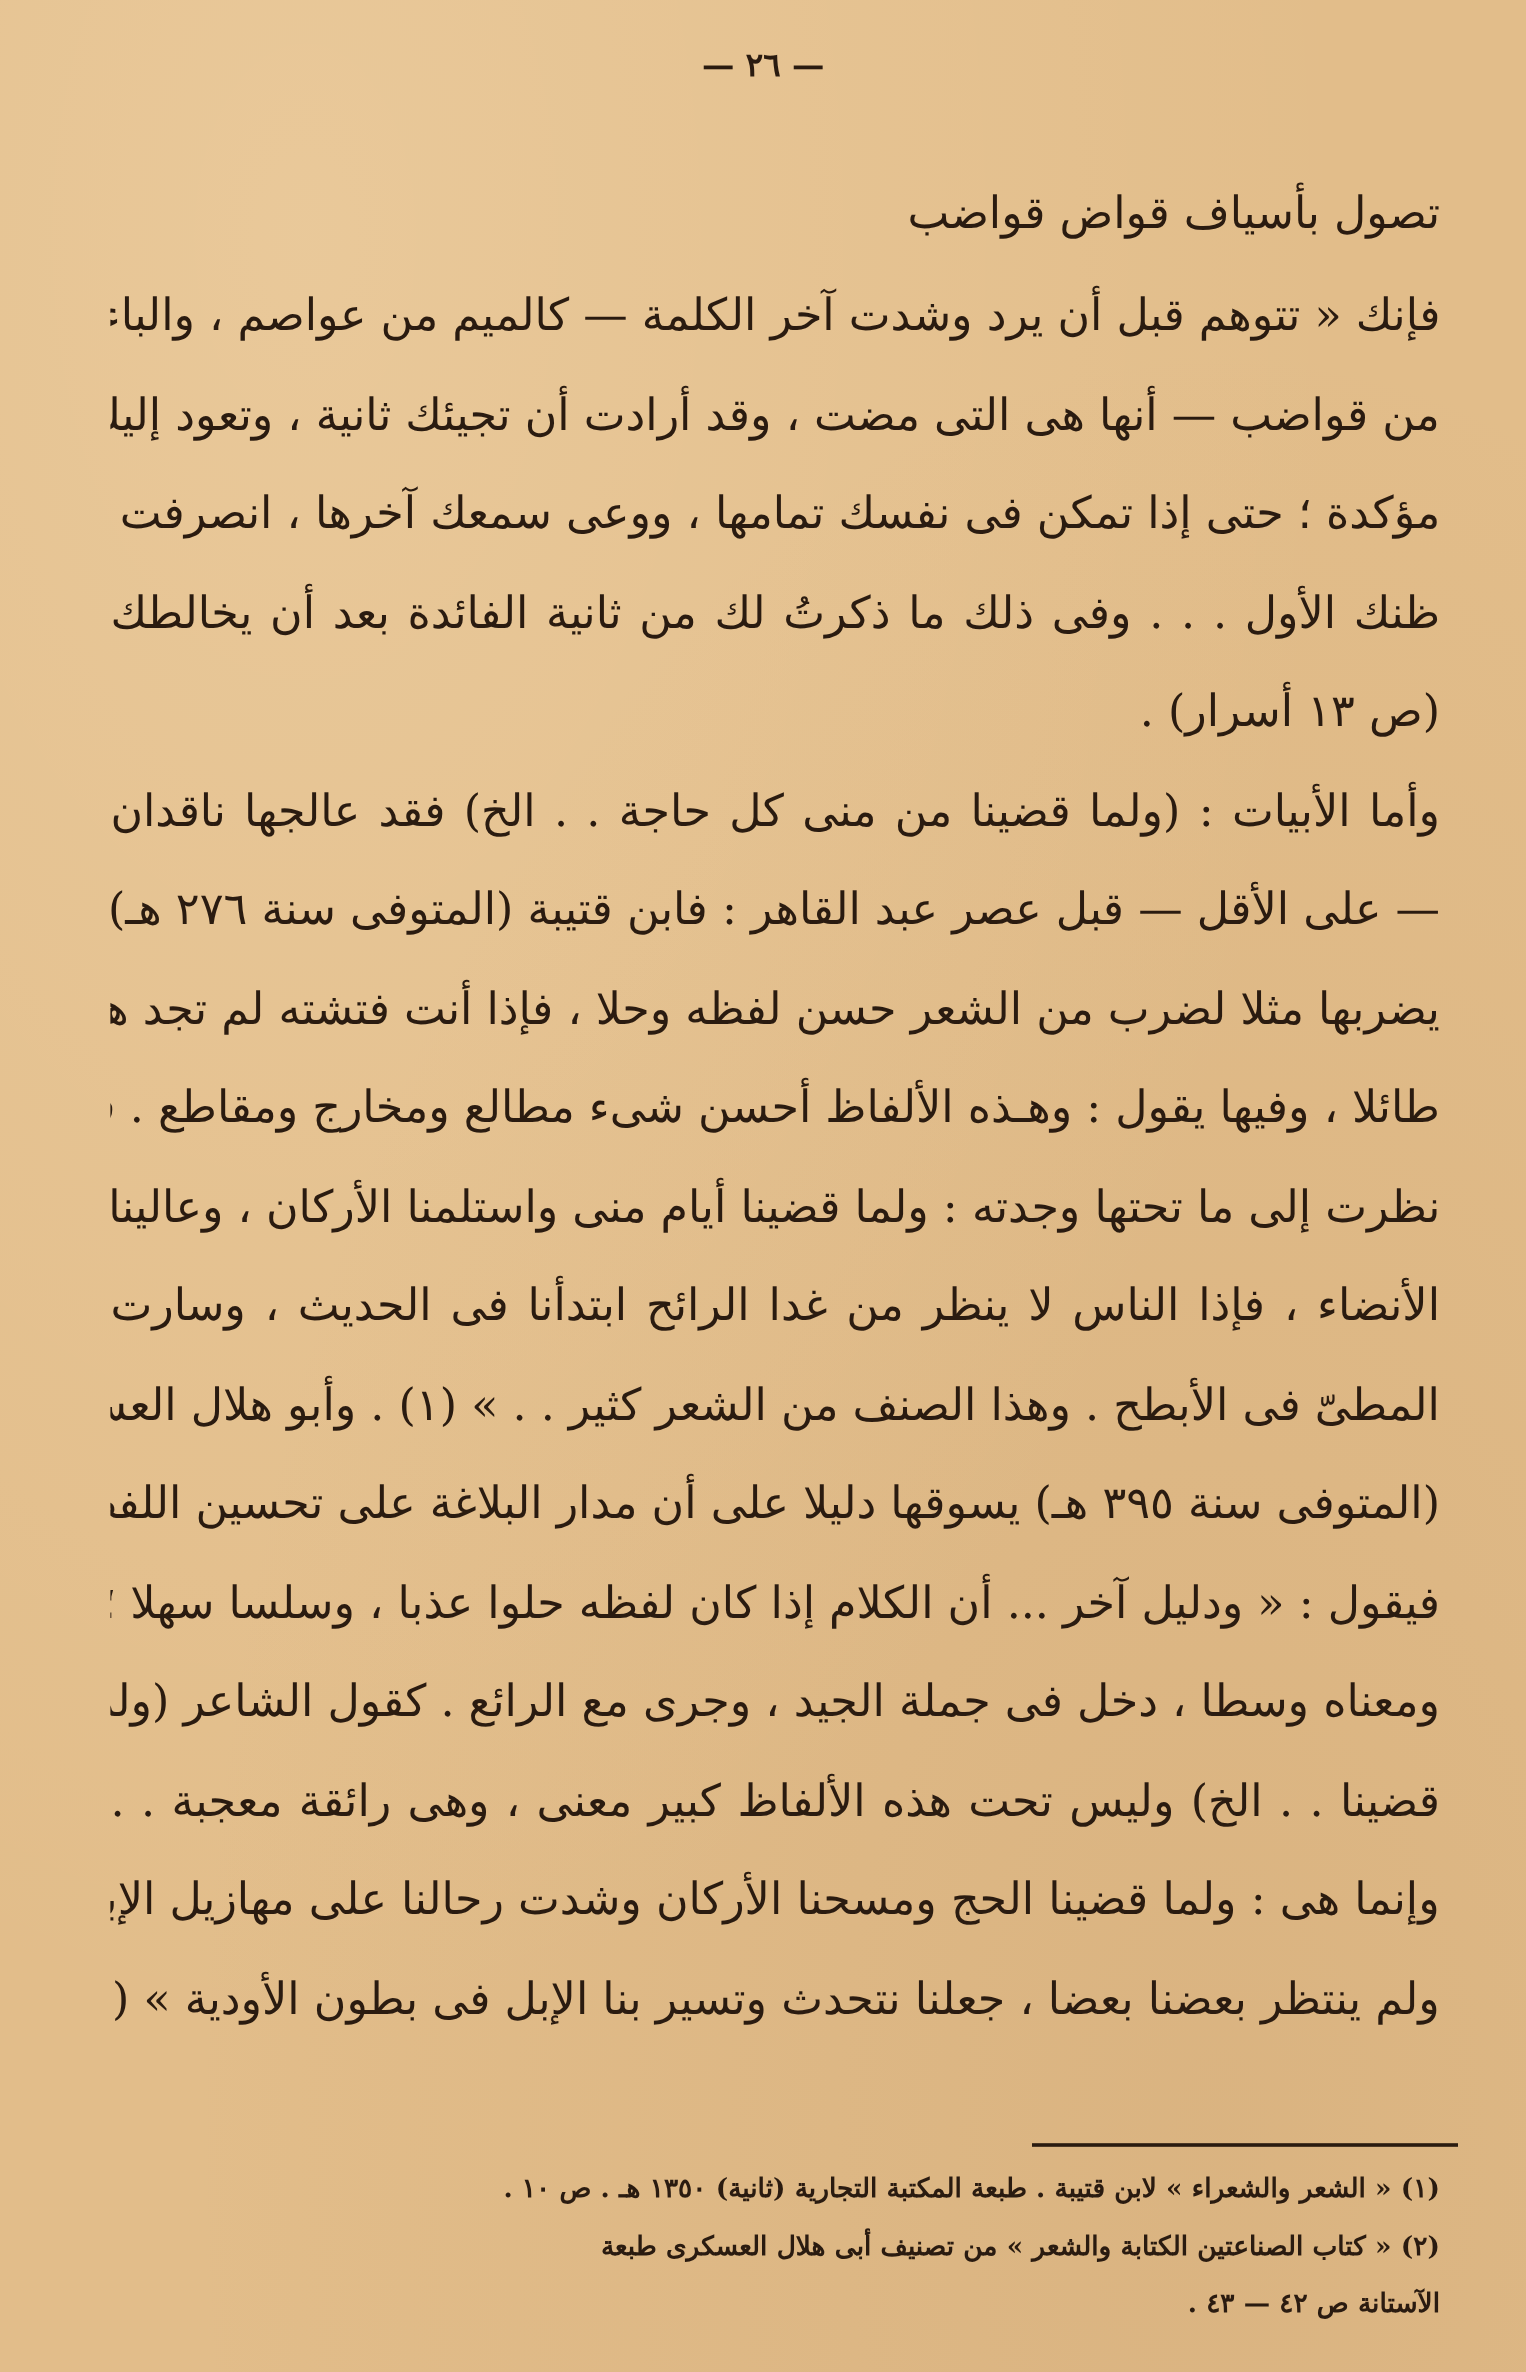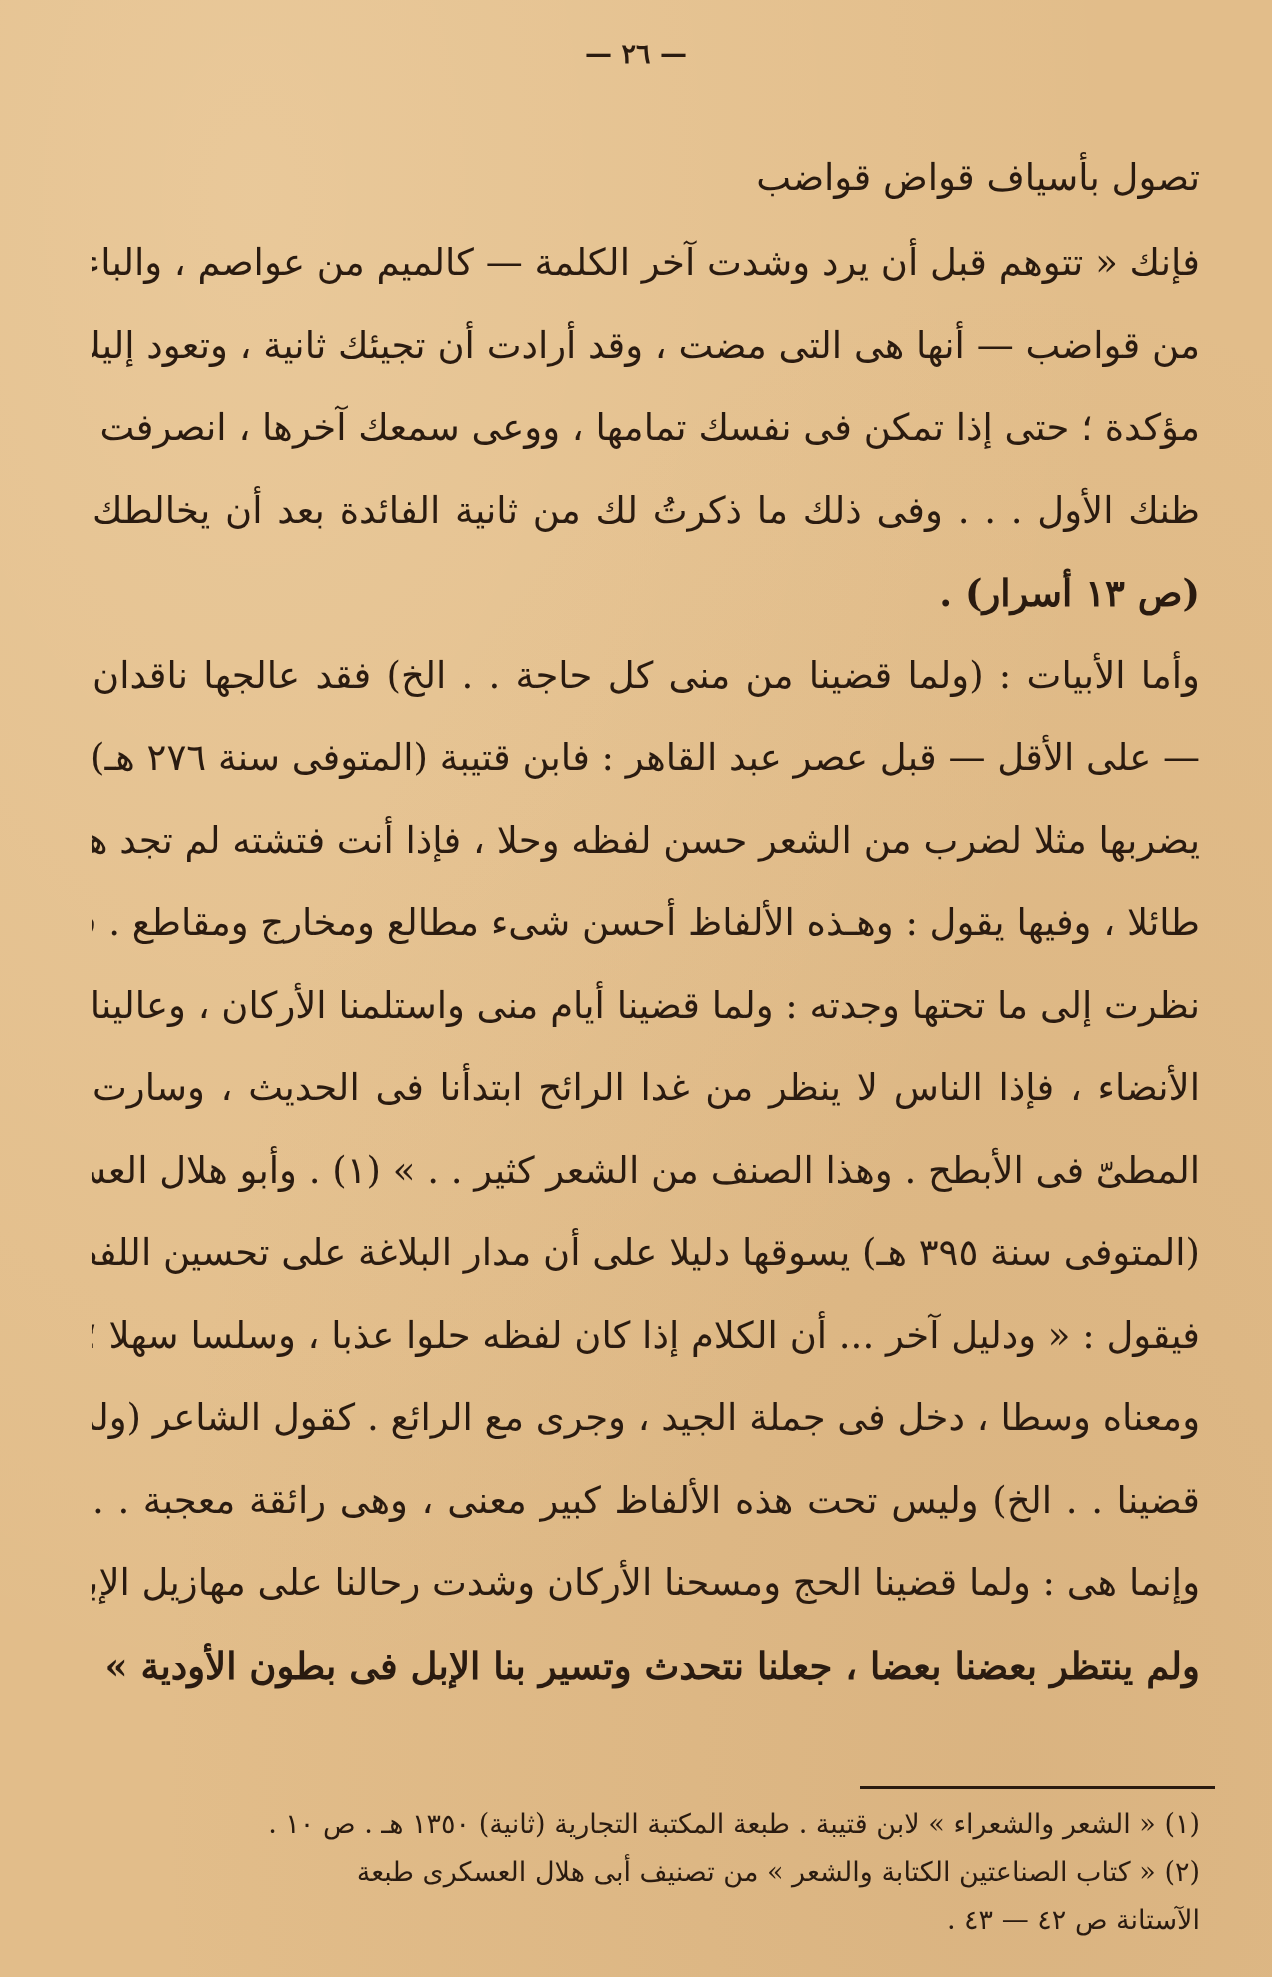--- a/index.html
+++ b/index.html
@@ -58,43 +58,43 @@
   }
   .line {
     display: block;
     height: 82.5px;
     line-height: 82px;
     font-size: 37px;
     white-space: nowrap;
     overflow: hidden;
     text-align-last: justify;
   }
-  .line.last { text-align-last: right; font-weight: bold; }
+  .line.last { text-align-last: right; }
   .rule {
     position: absolute;
     top: 1786px;
     left: 860px;
     width: 355px;
     height: 3px;
     background: #2a1b10;
   }
   .footnotes {
     position: absolute;
     top: 1800px;
     left: 92px;
     width: 1108px;
     direction: rtl;
   }
   .fn-line {
     display: block;
-    font-size: 27px;
+    font-size: 22px;
     height: 48px;
     line-height: 48px;
     white-space: nowrap;
-    font-weight: normal;
+    font-weight: bold;
   }
   .fn-line.cont { padding-right: 0; }
 </style>
 </head>
 <body>
 
 <div class="page">
 
   <div class="page-number">— ٢٦ —</div>
 

